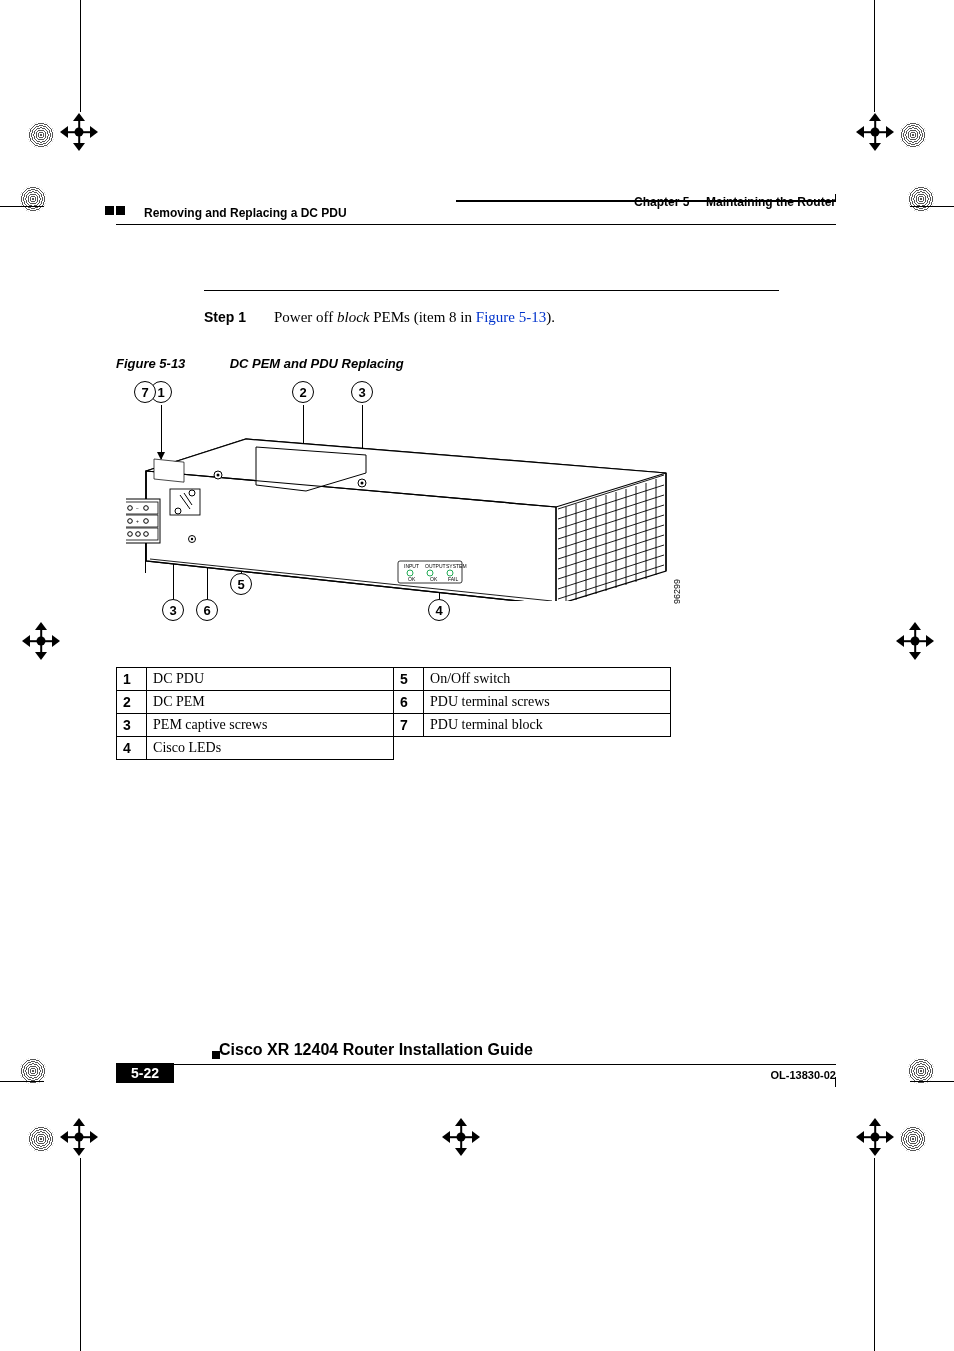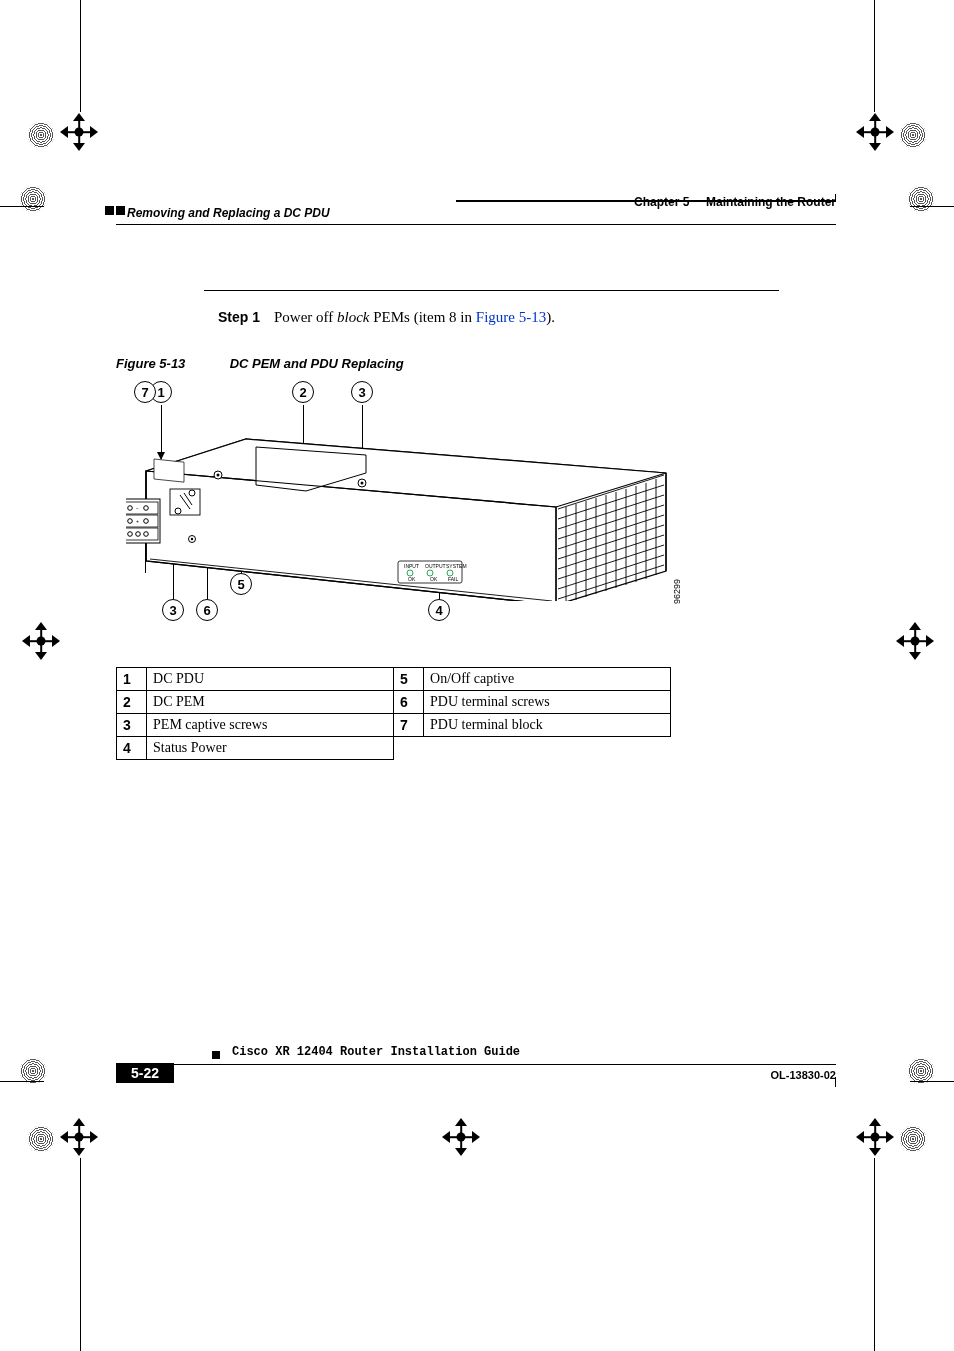--- a/index.html
+++ b/index.html
@@ -47,30 +47,30 @@
   }
 
   .header {
     position: relative;
     height: 60px;
     font-family: Arial, Helvetica, sans-serif;
     font-size: 12px;
     font-weight: bold;
   }
   .header .chapter { position: absolute; right: 0; top: 0; margin-top: 13px; }
-  .header .section { position: absolute; left: 11px; top: 24px; font-style: italic; }
+  .header .section { position: absolute; left: 28px; top: 24px; }
   .header .rule-top { position:absolute; right:0; top:18px; width:380px; height:1.5px; background:#000;}
   .header .tick-tr-v { position:absolute; right:0; top:12px; width:1.5px; height:8px; background:#000;}
   .header .sq1 { position:absolute; left:0; top:24px; width:9px; height:9px; background:#000;}
   .header .sq0 { position:absolute; left:-11px; top:24px; width:9px; height:9px; background:#000;}
   .header .rule-bot { position:absolute; left:0; top:42px; width:100%; height:1px; background:#000;}
 
   .content { position: absolute; left: 0; top: 100px; width: 100%; }
 
-  .step-row { display:flex; align-items: baseline; margin: 8px 0 8px 88px; font-size: 15px; border-top:1.5px solid #000; padding-top:18px; width:575px;text-align:center;}
+  .step-row { display:flex; align-items: baseline; margin: 8px 0 8px 88px; font-size: 15px; border-top:1.5px solid #000; padding-top:18px; width:575px;}
   .step-label { font-family: Arial, Helvetica, sans-serif; font-weight: bold; font-size: 14px; width: 70px;}
   .step-text {}
   .step-text em { font-style: italic; }
   .link { color: #0033cc; }
 
   .fig-caption { font-family: Arial, Helvetica, sans-serif; font-size: 13px; font-style: italic; font-weight: bold; margin-top: 30px; }
   .fig-caption .fignum { display:inline-block; width:110px;}
 
   .figure-area {
     position: relative;
@@ -121,21 +121,21 @@
   }
   table.legend td.desc { width: 230px; }
 
   .step2-row { display:flex; align-items: baseline; margin: 30px 0 0 88px; font-size: 15px;}
 
   .footer {
     position: absolute;
     left:0; bottom: 0; width:100%;
     font-family: Arial, Helvetica, sans-serif;
   }
-  .footer .guide-title { font-weight:bold; font-size:12px; position:absolute; left:116px; bottom:28px;font-family:Liberation Mono, monospace;}
+  .footer .guide-title { font-weight:bold; font-size:16px; position:absolute; left:103px; bottom:28px;}
   .footer .rule { position:absolute; left:0; bottom:22px; width:100%; height:1.2px; background:#000;}
   .footer .page-tab {
     position:absolute; left:0; bottom:4px; width:58px; height:20px;
     background:#000; color:#fff; font-weight:bold; font-size:14px;
     display:flex; align-items:center; justify-content:center;
   }
   .footer .doc-id { position:absolute; right:0; bottom:6px; font-weight:bold; font-size:11px;}
   .footer .sq { position:absolute; left:96px; bottom:28px; width:8px; height:8px; background:#000;}
   .footer .tick-v { position:absolute; right:0; bottom:0; width:1.5px; height:10px; background:#000;}
 </style>
@@ -364,37 +364,37 @@
 
       <div class="fig-id" style="right:4px; bottom:52px;">96299</div>
     </div>
 
     <table class="legend">
       <tbody>
           <tr>
         <td class="num">1</td>
         <td class="desc">DC PDU</td>
         <td class="num">5</td>
-        <td class="desc">On/Off captive</td>
+        <td class="desc">On/Off switch</td>
       </tr>
       <tr>
         <td class="num">2</td>
         <td class="desc">DC PEM</td>
         <td class="num">6</td>
         <td class="desc">PDU terminal screws</td>
       </tr>
       <tr>
         <td class="num">3</td>
         <td class="desc">PEM captive screws</td>
         <td class="num">7</td>
         <td class="desc">PDU terminal block</td>
       </tr>
       <tr>
         <td class="num">4</td>
-        <td class="desc">Status Power</td>
+        <td class="desc">Cisco LEDs</td>
         <td class="num" style="border:none;"></td>
         <td class="desc" style="border:none;"></td>
       </tr>
     </tbody>
       </table>
 
 
   </div>
 
   <div class="footer">

